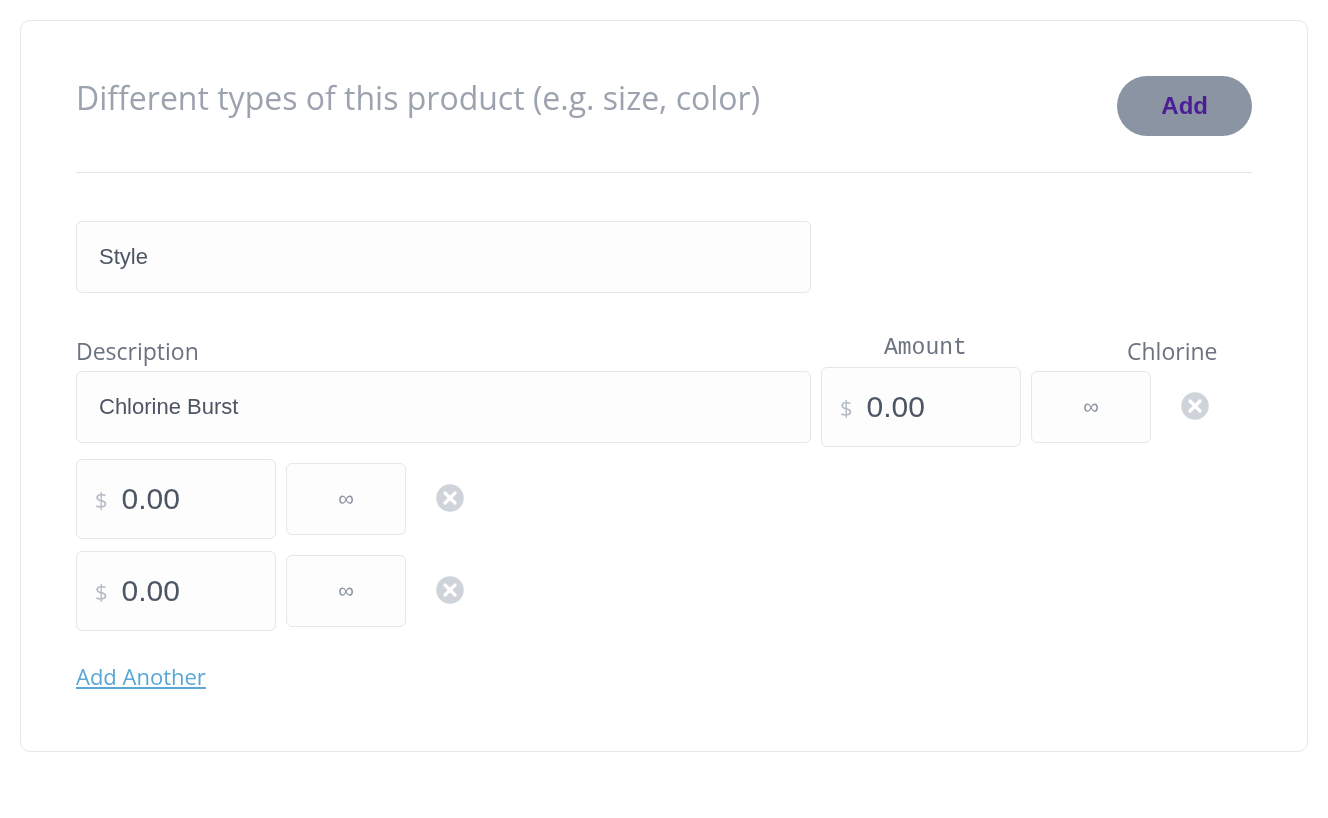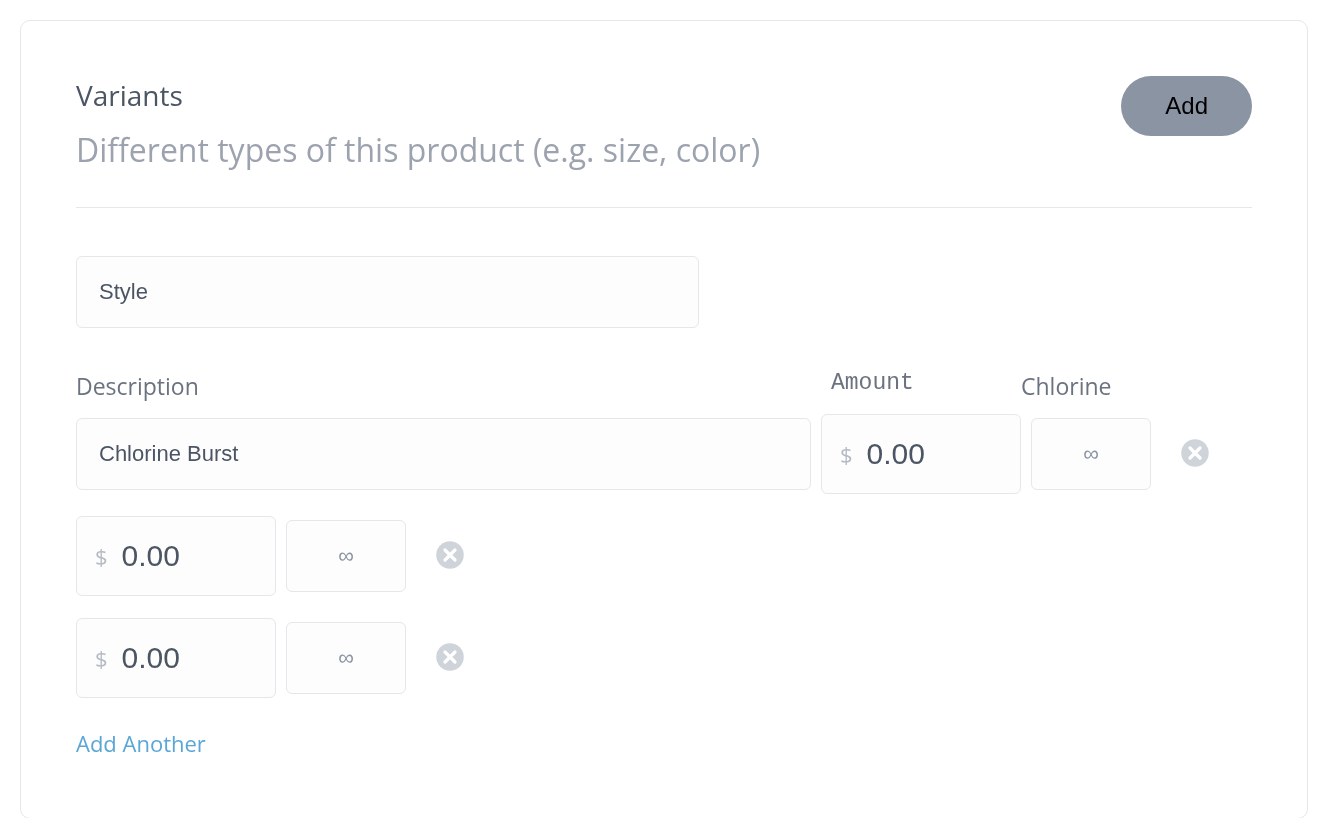--- a/index.html
+++ b/index.html
@@ -29,56 +29,57 @@
       color: #4b5563;
       margin-bottom: 14px;
     }
     .header-text p {
       font-size: 32px;
       color: #9ca3af;
       font-weight: 400;
     }
     .add-btn {
       background: #8b94a3;
-      color: #000000;
+      color: #4c1d95;
       border: none;
       border-radius: 999px;
       padding: 16px 44px;
       font-size: 24px;
-      font-weight: 400;
+      font-weight: 700;
       cursor: pointer;
     }
     .group-name {
-      width: 623px;
+      width: 735px;
       max-width: 100%;
     }
     .input {
       width: 100%;
       border: 1px solid #e5e7eb;
       border-radius: 6px;
       padding: 22px 22px;
       font-size: 22px;
       color: #4b5563;
       background: #fdfdfd;
     }
     .labels {
       display: flex;
       margin-top: 42px;
-      margin-bottom: 12px;
+      margin-bottom: 0;
+      justify-content: space-between;
     }
     .label {
       font-size: 23px;
       color: #6b7280;
       font-weight: 400;
     }
     .label-desc { flex: 0 0 755px; }
     .label-amount { flex: 0 0 190px; font-family: Liberation Mono, monospace; }
     .label-qty { flex: 0 0 125px; }
 
-    .rows { display: flex; flex-direction: column; gap: 22px; }
+    .rows { display: flex; flex-direction: column; gap: 12px; }
     .row {
       display: flex;
       align-items: center;
       gap: 10px;
     }
     .desc-input { flex: 0 0 735px; }
     .amount-wrap {
       flex: 0 0 200px;
       position: relative;
       display: flex;
@@ -131,31 +132,31 @@
       margin-left: 18px;
       padding: 0;
     }
     .remove-btn svg { width: 30px; height: 30px; }
 
     .add-another {
       display: inline-block;
       margin-top: 30px;
       font-size: 22px;
       color: #5aa7d6;
+      text-decoration: underline;
       cursor: pointer;
     }
   </style>
 </head>
 <body>
 
 <div class="card">
 
   <div class="header">
     <div class="header-text">
-      <h2>Variants</h2>
       <p>Different types of this product (e.g. size, color)</p>
     </div>
     <button class="add-btn">Add</button>
   </div>
 
   <div class="group-name">
     <input type="text" class="input" value="Style" style="">
   </div>
 
   <div class="labels">

